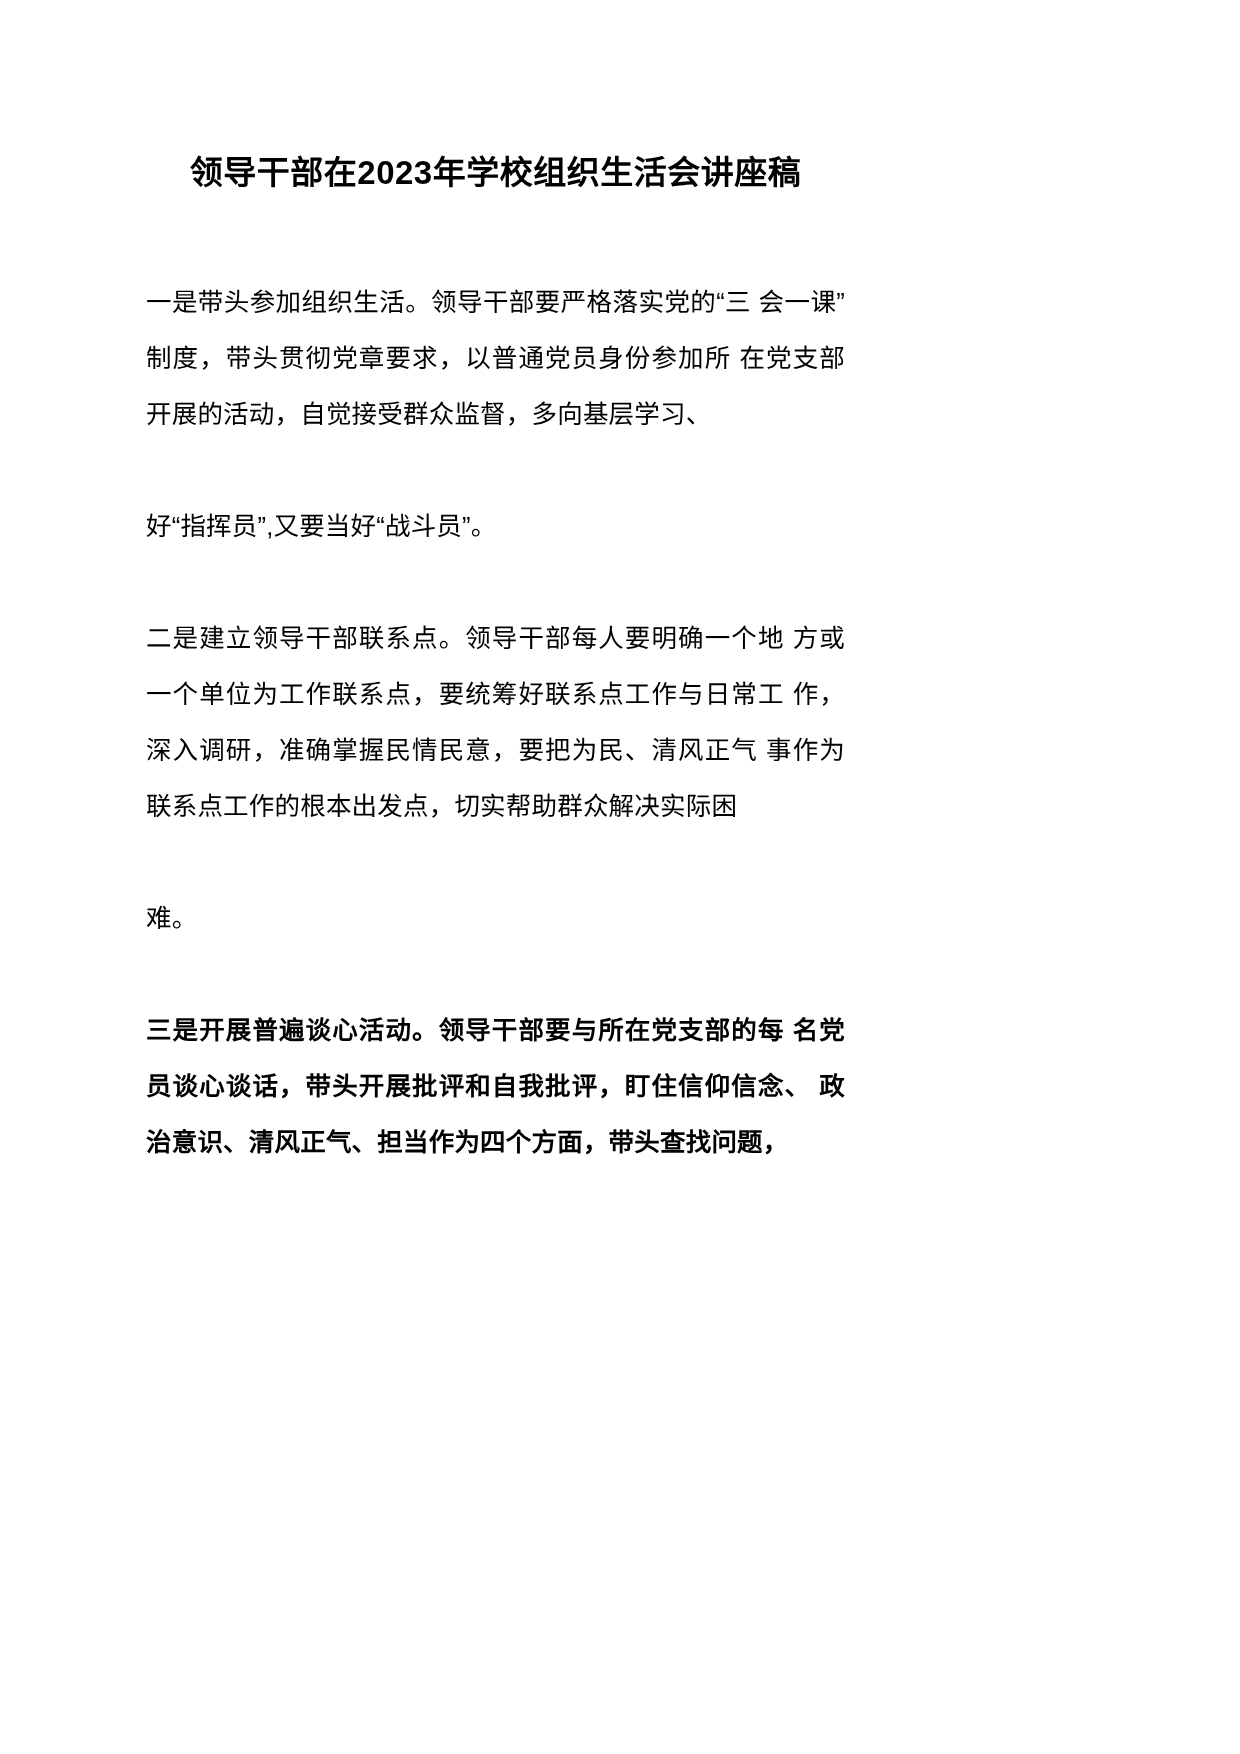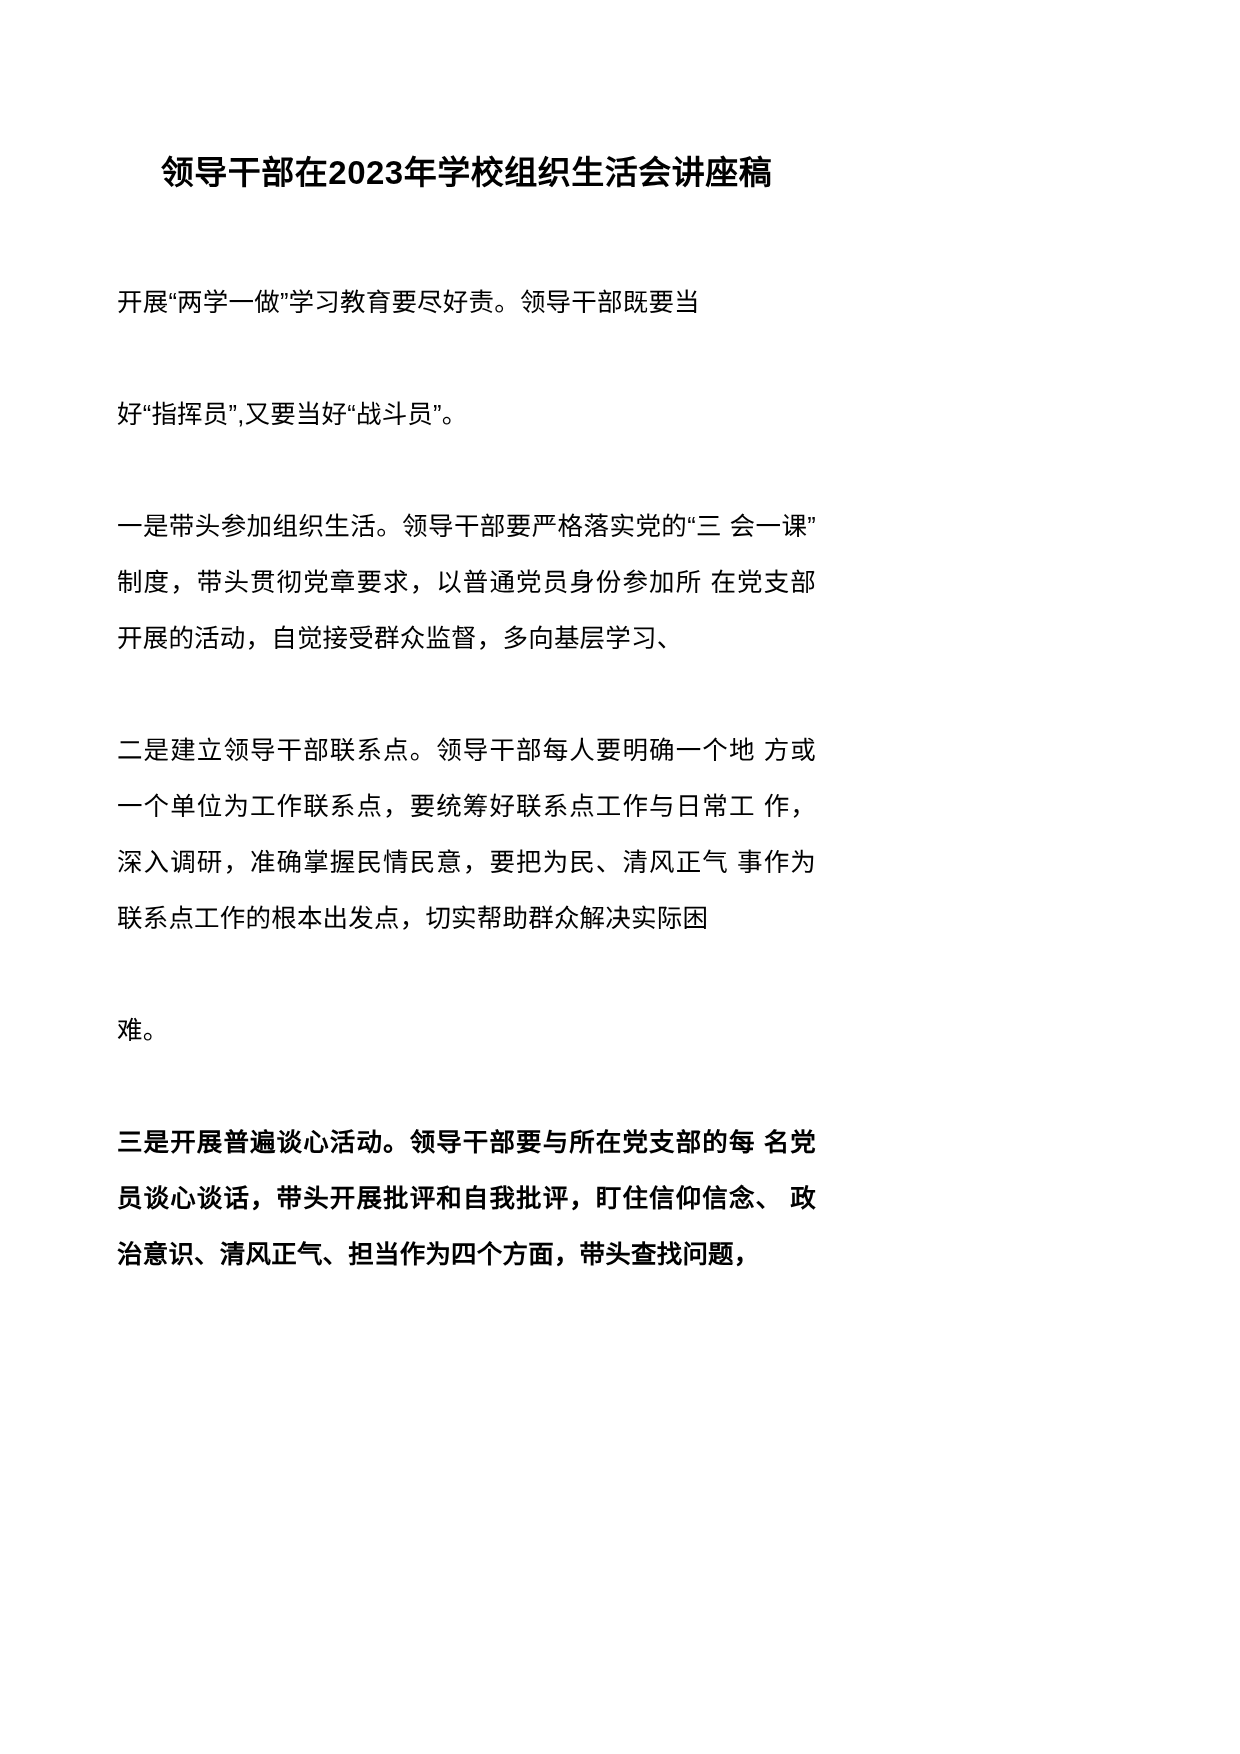--- a/index.html
+++ b/index.html
@@ -13,20 +13,21 @@
     font-family: "Liberation Sans", "DejaVu Sans", sans-serif;
     color: #000000;
     -webkit-font-smoothing: antialiased;
   }
   .page {
     box-sizing: border-box;
     width: 984px;
     min-height: 1754px;
     padding: 150px 168px 120px 117px;
     background: #ffffff;
+    margin-left: 29px;
   }
   .doc-title {
     font-size: 33px;
     font-weight: 700;
     text-align: center;
     letter-spacing: 0.5px;
     line-height: 1.4;
     margin: 0 0 78px 0;
   }
   .para {
@@ -43,25 +44,24 @@
     font-weight: bold;
   }
 </style>
 </head>
 <body>
 
 <div class="page">
 
   <h1 class="doc-title">领导干部在2023年学校组织生活会讲座稿</h1>
 
-  <p class="para">开展“两学一做”学习教育要尽好责。领导干部既要当</p>
+
+  <p class="para">一是带头参加组织生活。领导干部要严格落实党的“三 会一课”制度，带头贯彻党章要求，以普通党员身份参加所 在党支部开展的活动，自觉接受群众监督，多向基层学习、</p>
 
   <p class="para">好“指挥员”,又要当好“战斗员”。</p>
-
-  <p class="para">一是带头参加组织生活。领导干部要严格落实党的“三 会一课”制度，带头贯彻党章要求，以普通党员身份参加所 在党支部开展的活动，自觉接受群众监督，多向基层学习、</p>
 
 
   <p class="para">二是建立领导干部联系点。领导干部每人要明确一个地 方或一个单位为工作联系点，要统筹好联系点工作与日常工 作，深入调研，准确掌握民情民意，要把为民、清风正气 事作为联系点工作的根本出发点，切实帮助群众解决实际困</p>
 
   <p class="para">难。</p>
 
   <p class="para">三是开展普遍谈心活动。领导干部要与所在党支部的每 名党员谈心谈话，带头开展批评和自我批评，盯住信仰信念、 政治意识、清风正气、担当作为四个方面，带头查找问题，</p>
 
 </div>
 

